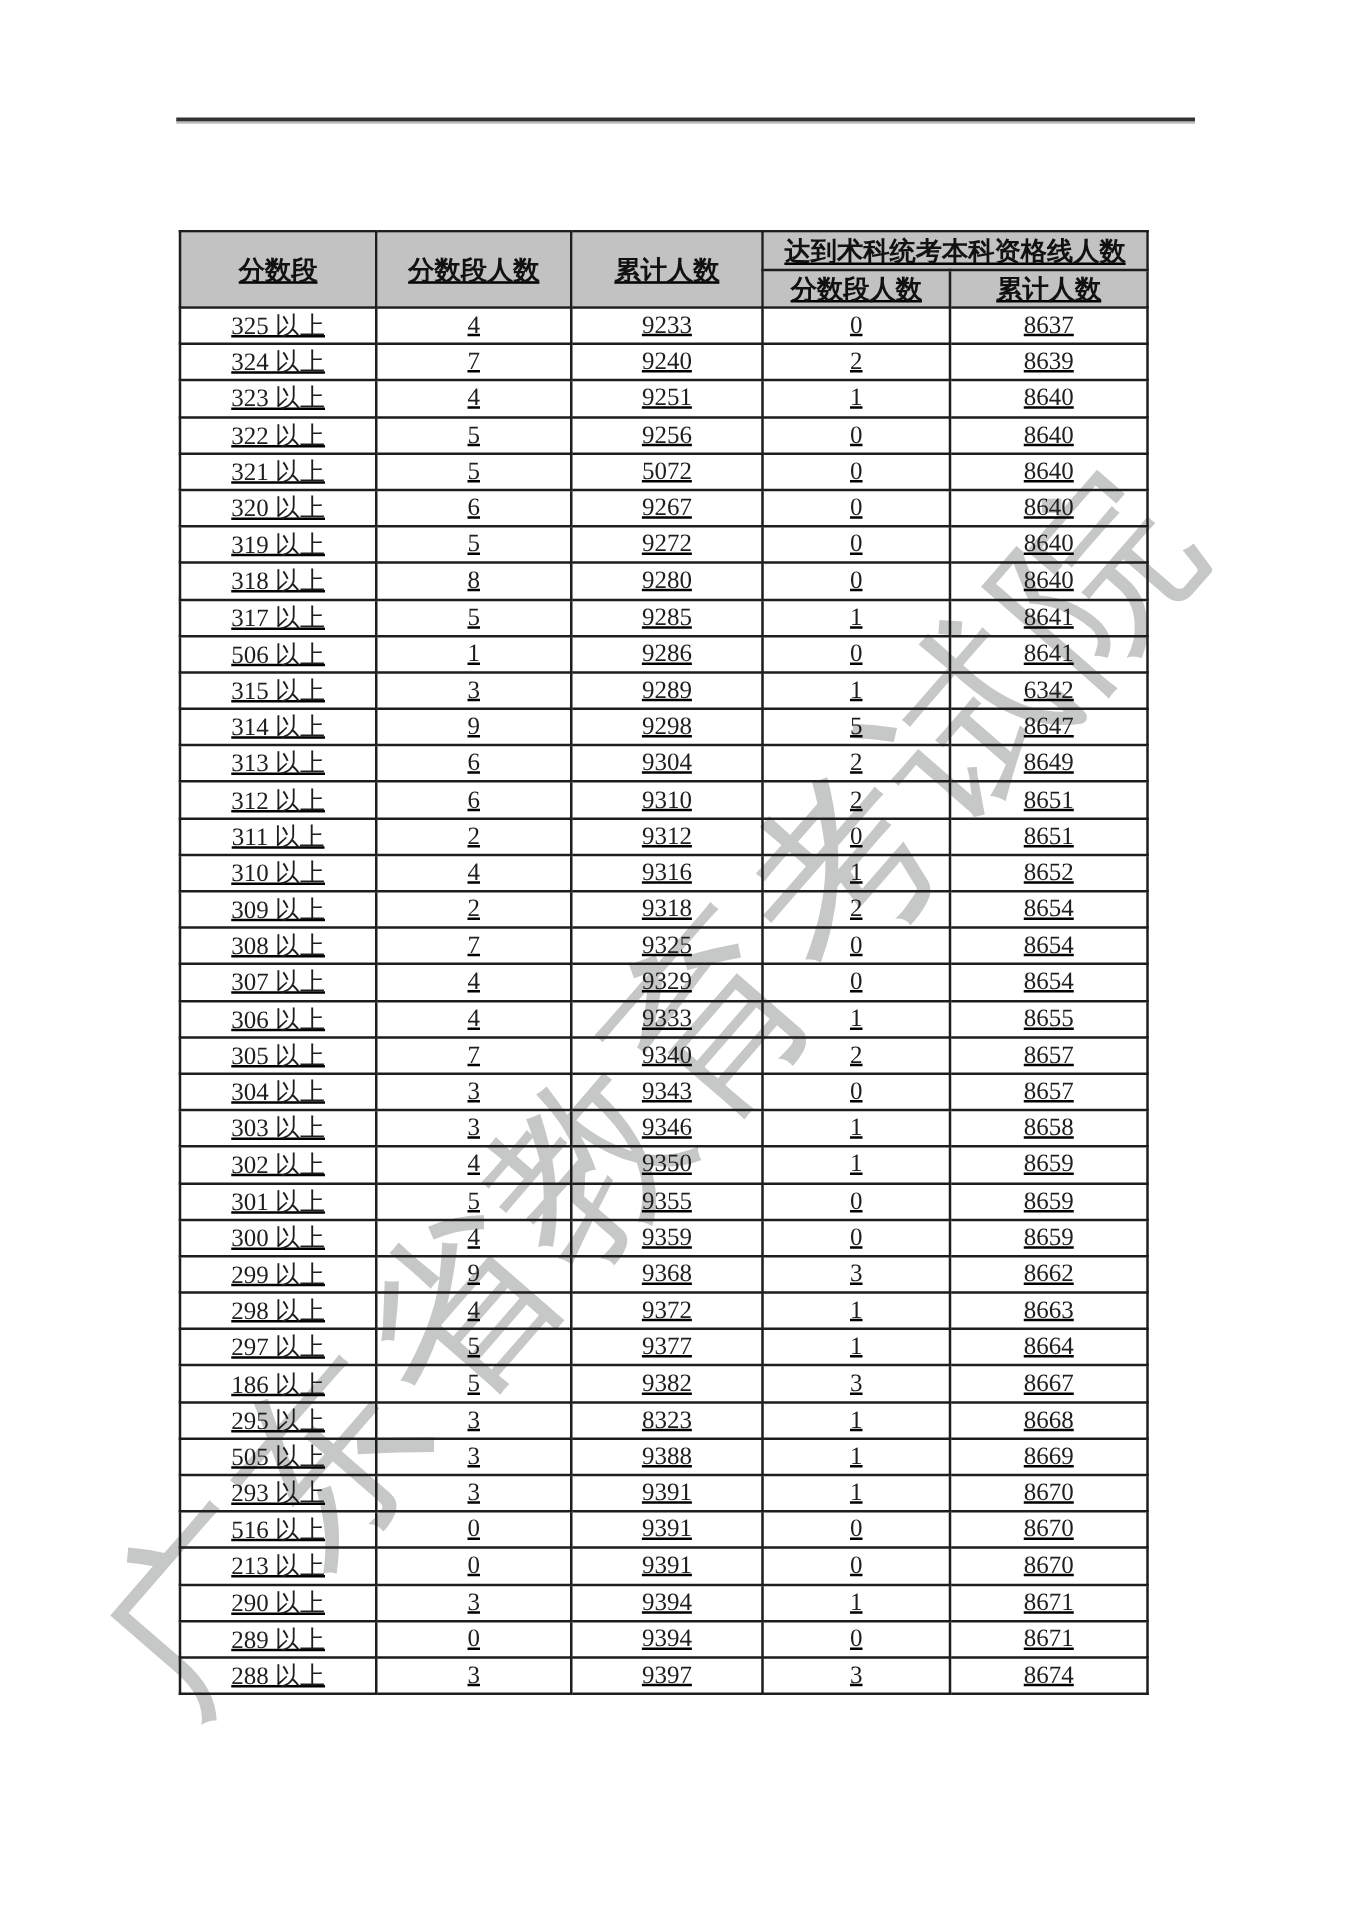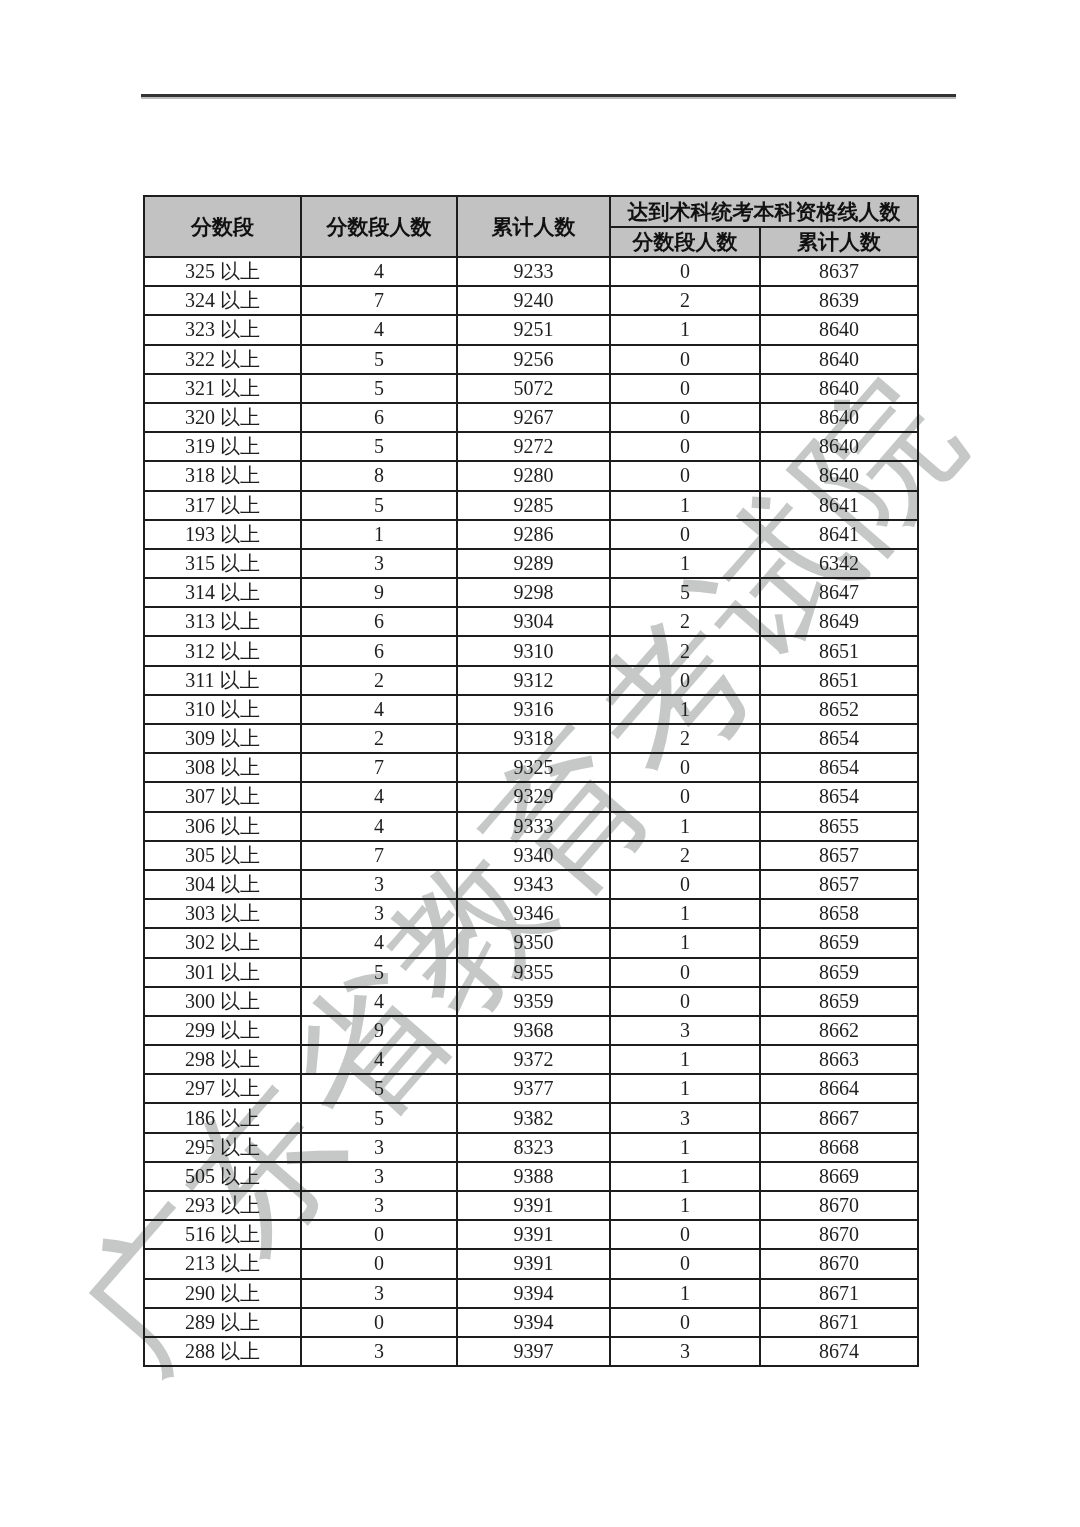--- a/index.html
+++ b/index.html
@@ -39,26 +39,27 @@
     transform: rotate(-49deg);
     transform-origin: center center;
     z-index: 0;
     font-family: "Liberation Serif", "DejaVu Serif", serif;
     pointer-events: none;
     user-select: none;
   }
   table.score-table {
     position: absolute;
     left: 143px;
-    top: 195px;
+    top: 184px;
     width: 774px;
     border-collapse: collapse;
     table-layout: fixed;
     z-index: 1;
     background: transparent;
+    text-decoration: underline;
   }
   .score-table th,
   .score-table td {
     border: 2px solid #1d1d1d;
     text-align: center;
     vertical-align: middle;
     padding: 0;
     overflow: hidden;
   }
   .score-table thead th {
@@ -165,21 +166,21 @@
           <td>8640</td>
         </tr>
         <tr>
           <td>317 以上</td>
           <td>5</td>
           <td>9285</td>
           <td>1</td>
           <td>8641</td>
         </tr>
         <tr>
-          <td>193 以上</td>
+          <td>506 以上</td>
           <td>1</td>
           <td>9286</td>
           <td>0</td>
           <td>8641</td>
         </tr>
         <tr>
           <td>315 以上</td>
           <td>3</td>
           <td>9289</td>
           <td>1</td>

